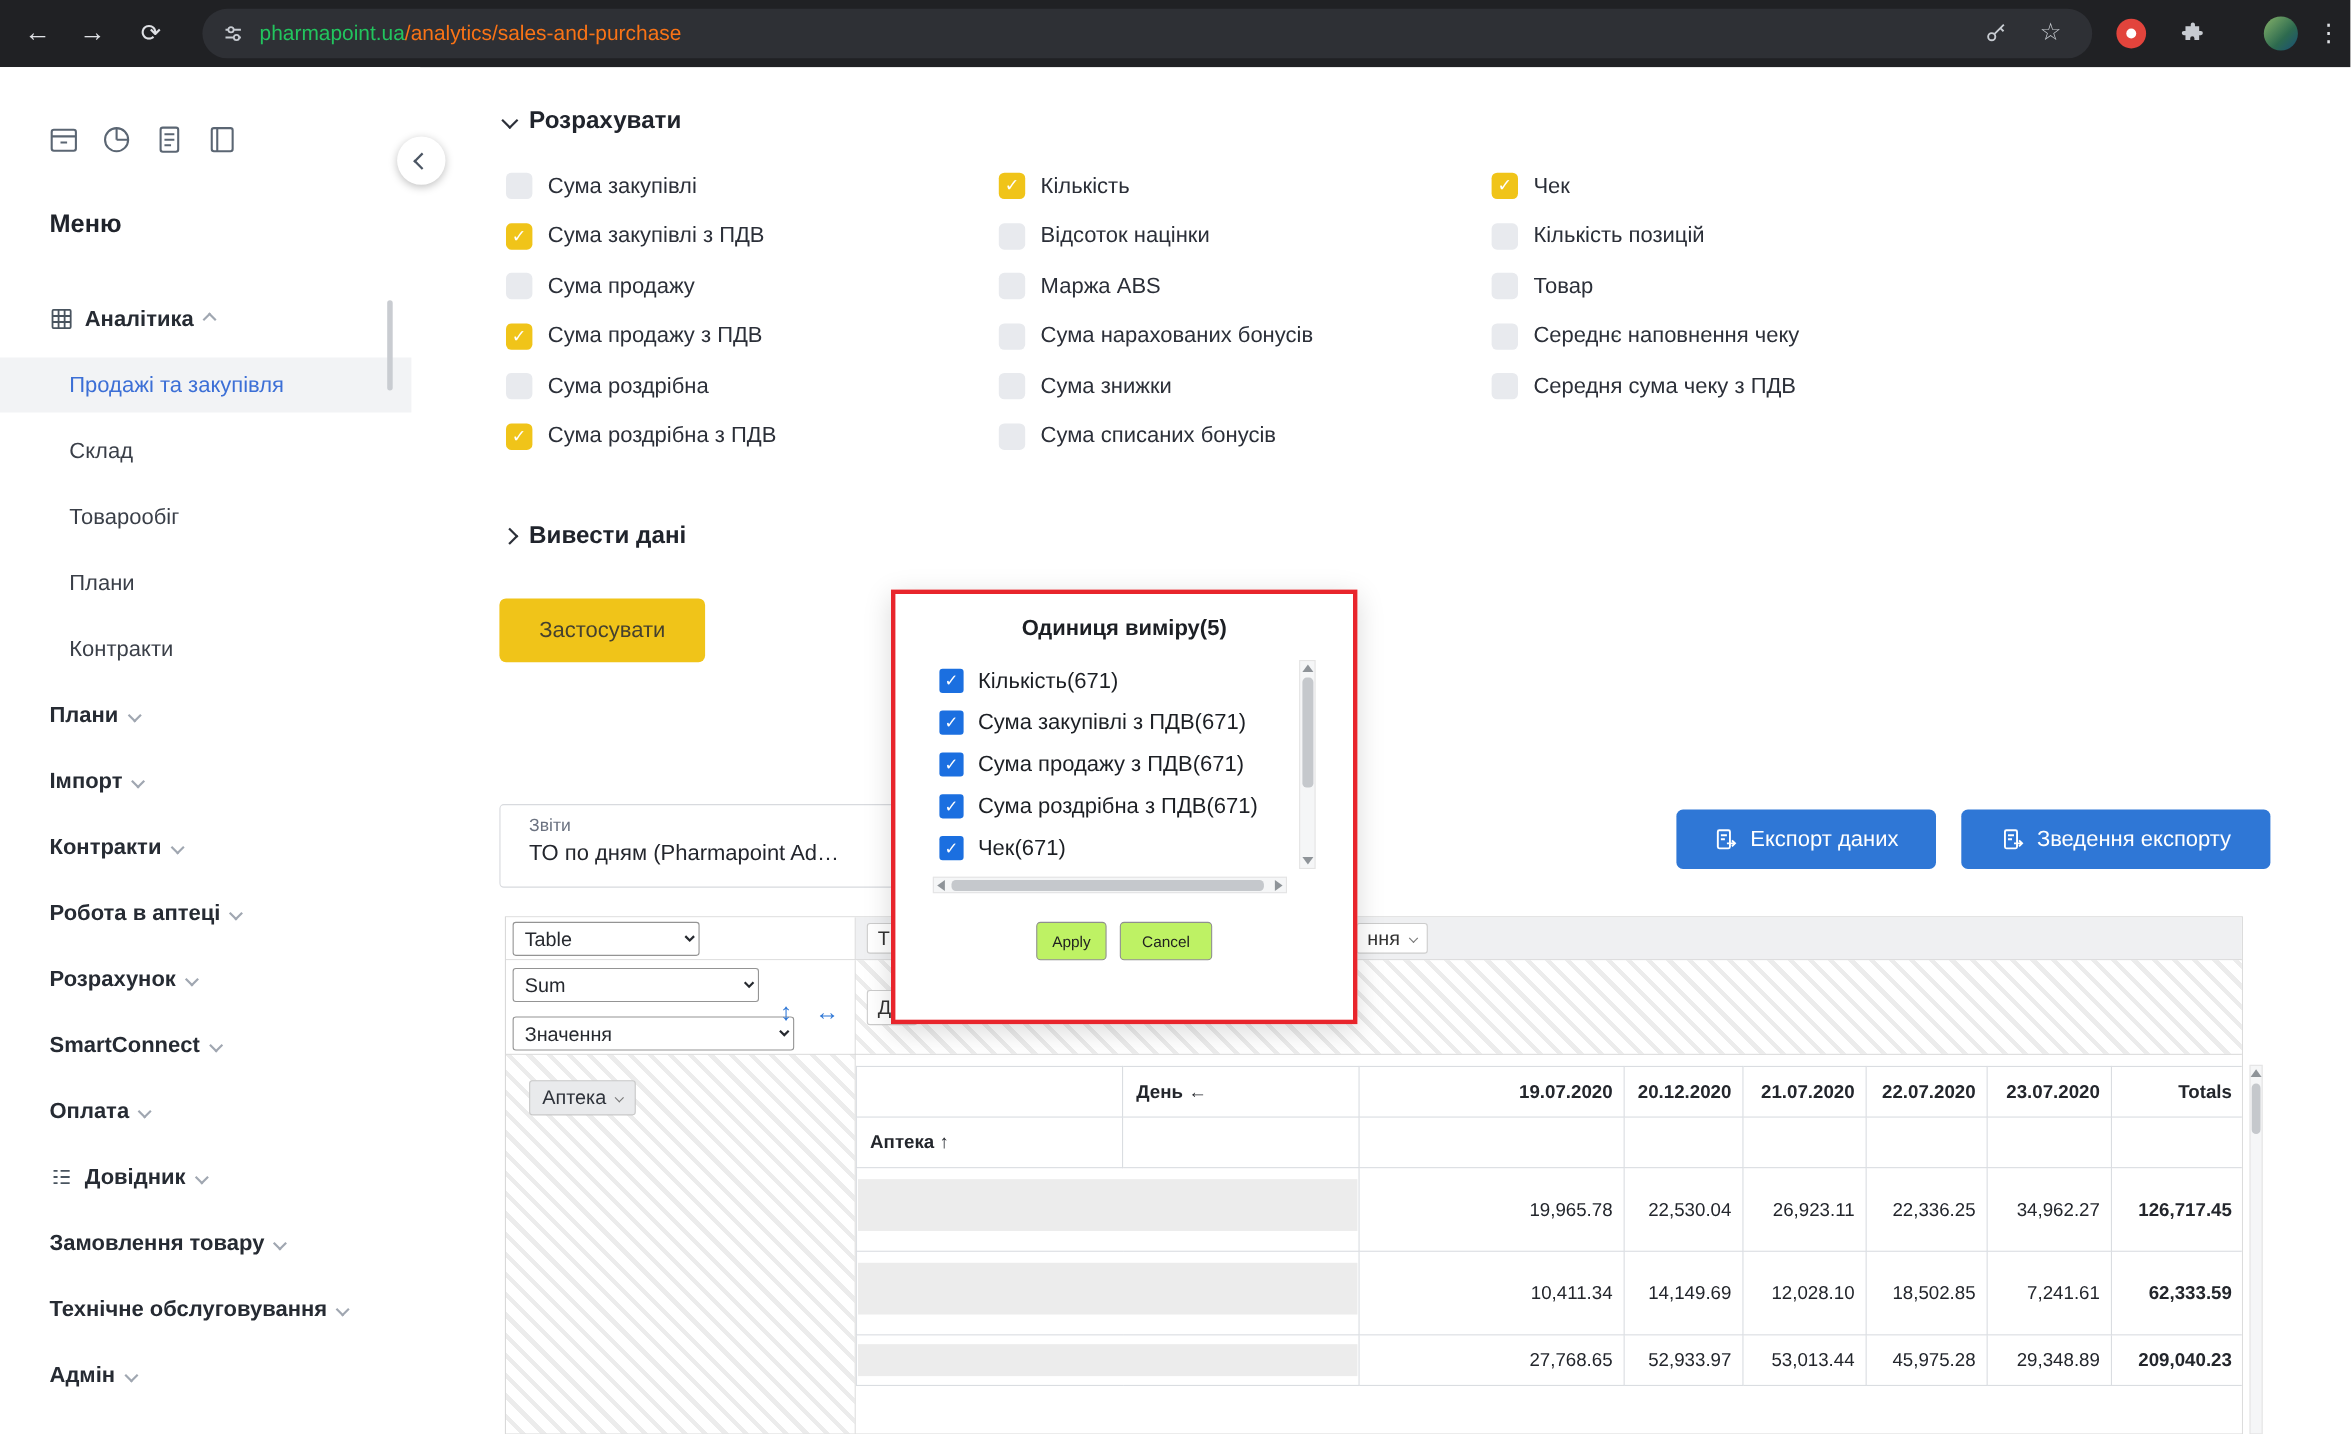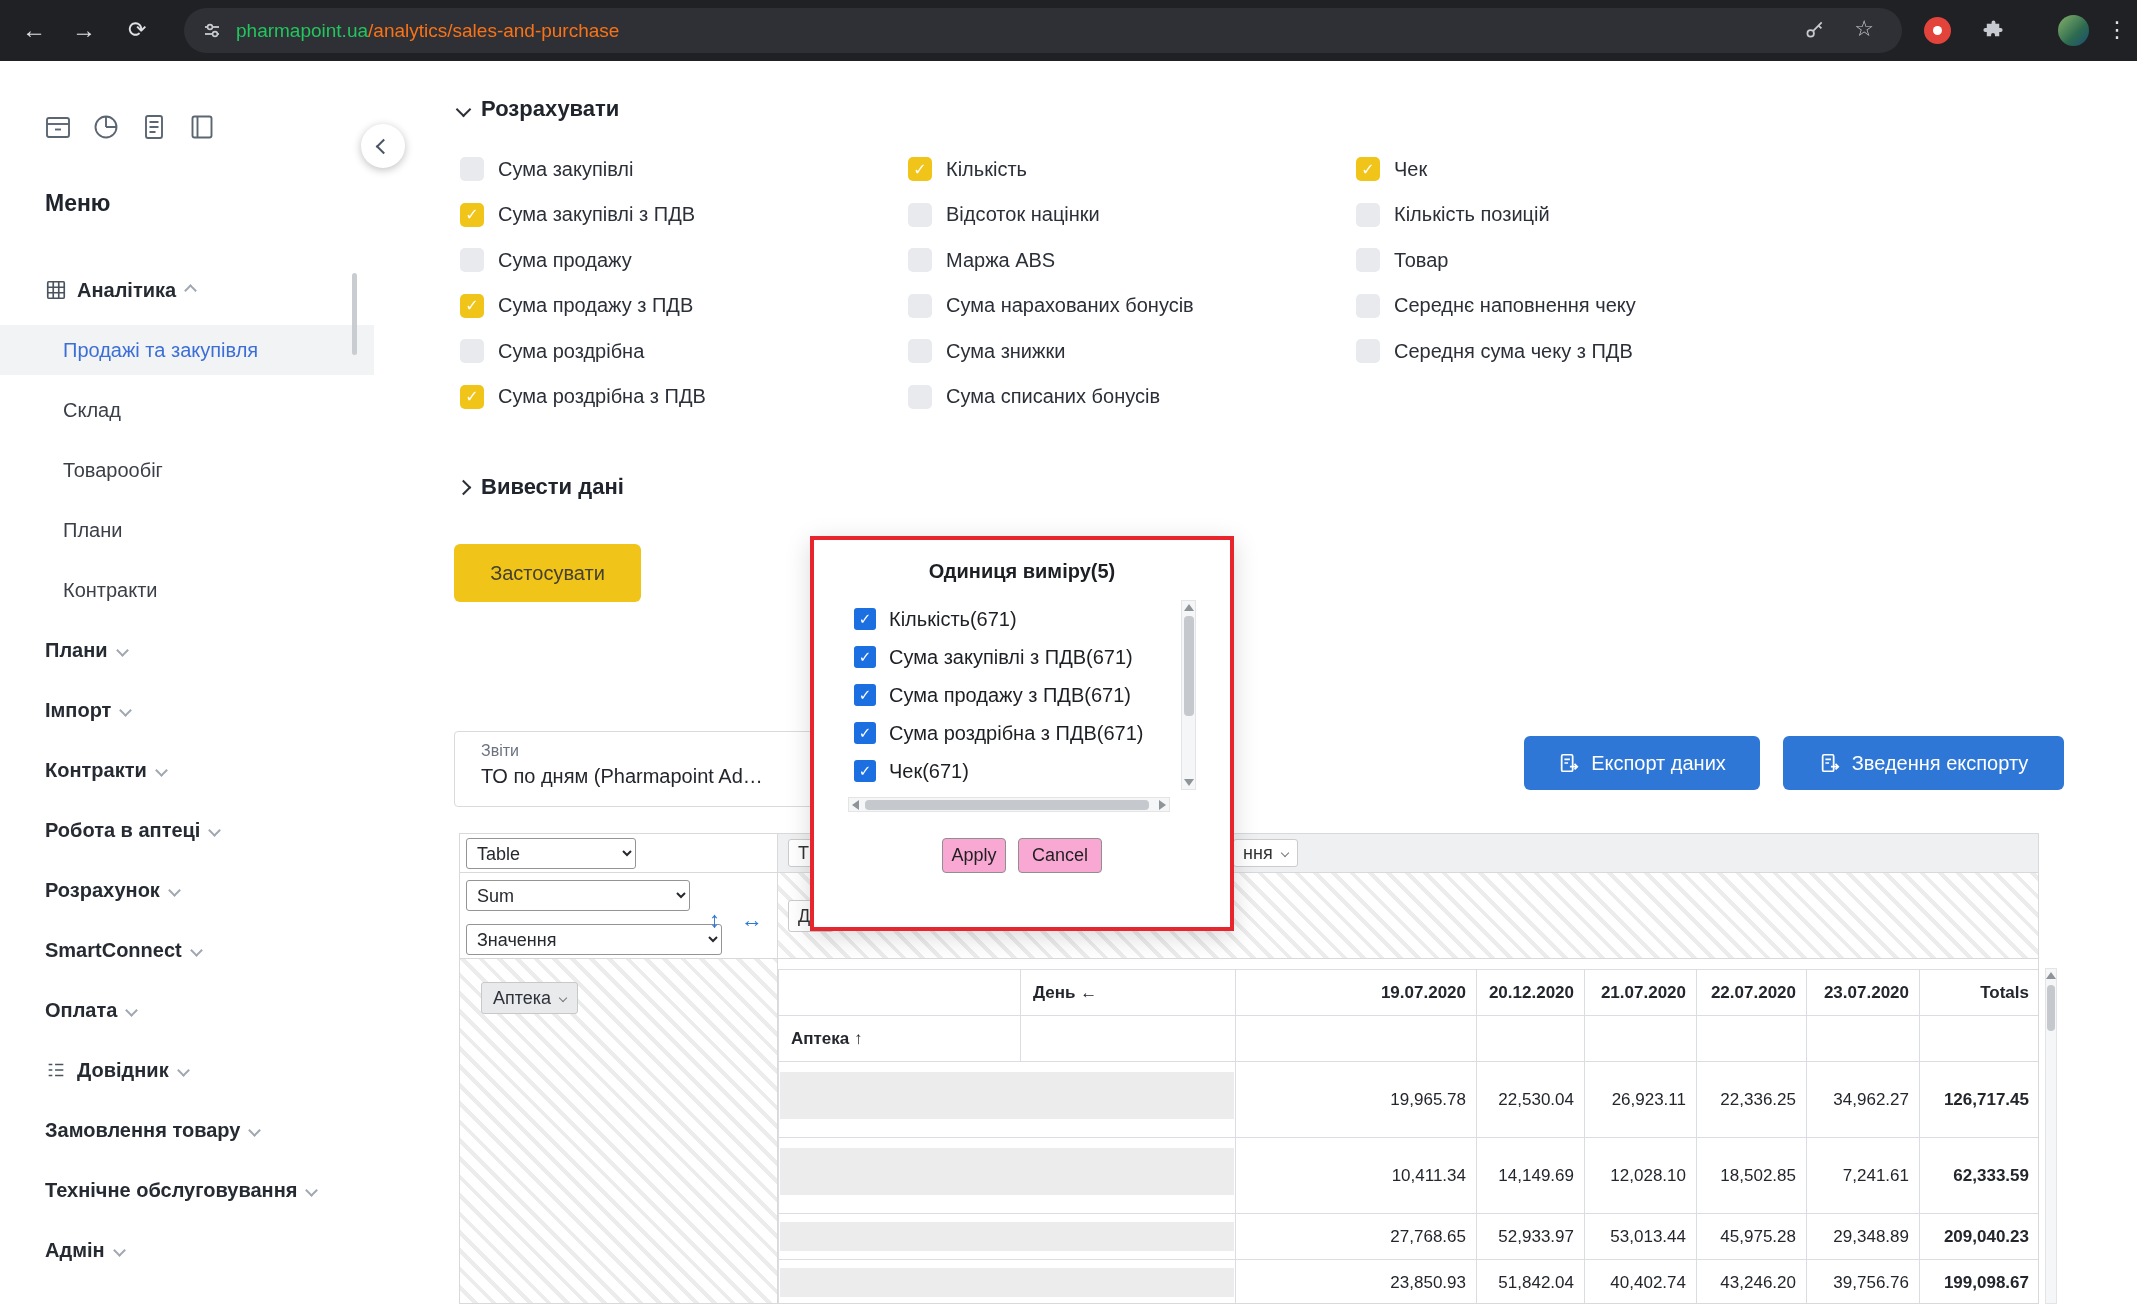--- a/index.html
+++ b/index.html
@@ -81,21 +81,21 @@
   .tri-right{width:0;height:0;border-top:5px solid transparent;border-bottom:5px solid transparent;border-left:7px solid #8f9499;position:absolute;}
 
   
   #modal{position:absolute;left:810px;top:536px;width:424px;height:395px;background:#fff;border:4px solid var(--red);box-shadow:0 6px 24px rgba(0,0,0,.15);z-index:50;}
   #modal .mtitle{position:absolute;top:20px;left:0;width:100%;text-align:center;font-size:20px;font-weight:bold;color:#1c1f24;}
   .mitem{position:absolute;left:40px;display:flex;align-items:center;gap:13px;height:30px;cursor:pointer;}
   .mbox{width:22px;height:22px;border-radius:3px;background:#e8eaee;display:inline-flex;align-items:center;justify-content:center;flex:none;}
   .mbox.on{background:#1b6fe0;}
   .mbox.on::after{content:"✓";color:#fff;font-size:15px;font-weight:bold;}
   .mlabel{font-size:20px;color:#1c1f24;white-space:nowrap;}
-  .formbtn{position:absolute;top:298px;height:35px;background:#f9a8d4;border:1px solid #8f8f8f;border-radius:4px;font-family:inherit;font-size:18px;color:#1f1f1f;cursor:pointer;}
+  .formbtn{position:absolute;top:298px;height:35px;background:#bef264;border:1px solid #8f8f8f;border-radius:4px;font-family:inherit;font-size:14px;color:#1f1f1f;cursor:pointer;}
 </style>
 </head>
 <body>
 
 <div id="screen">
 
   <div id="topbar">
     <span class="tbico" style="left:22px">←</span>
     <span class="tbico" style="left:72px">→</span>
     <span class="tbico" style="left:128px;font-size:22px">⟳</span>
@@ -455,31 +455,20 @@
           <td class="lbl" colspan="2">
                 <div class="redact"></div>
               </td>
           <td class="num">27,768.65</td>
           <td class="num">52,933.97</td>
           <td class="num">53,013.44</td>
           <td class="num">45,975.28</td>
           <td class="num">29,348.89</td>
           <td class="num tot">209,040.23</td>
         </tr>
-        <tr class="short" style="height:46px">
-          <td class="lbl" colspan="2">
-                <div class="redact"></div>
-              </td>
-          <td class="num">23,850.93</td>
-          <td class="num">51,842.04</td>
-          <td class="num">40,402.74</td>
-          <td class="num">43,246.20</td>
-          <td class="num">39,756.76</td>
-          <td class="num tot">199,098.67</td>
-        </tr>
       </tbody>
         </table>
     </div>
   </div>
 
   <div class="sbtrack" style="left:2045px;top:968px;width:12px;height:336px">
     <span class="tri-up" style="left:0;top:3px"></span>
     <div class="sbthumb" style="left:1px;top:16px;width:8px;height:46px"></div>
   </div>
 

